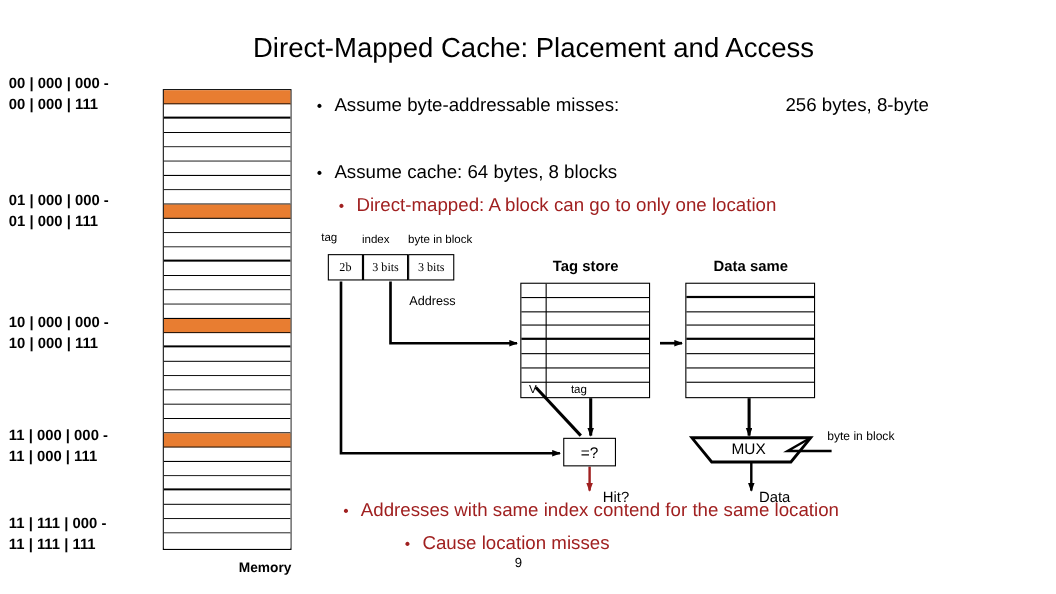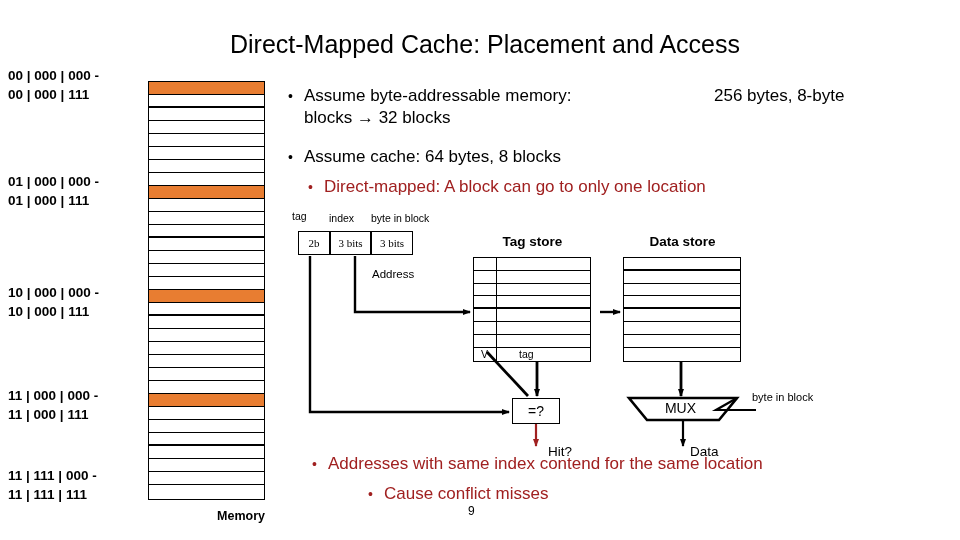--- a/index.html
+++ b/index.html
@@ -293,22 +293,21 @@
       <div class="mem-row thick" style="height: 13px;"></div>
       <div class="mem-row" style="height: 13px;"></div>
       <div class="mem-row" style="height: 13px;"></div>
       <div class="mem-row" style="height: 13px;"></div>
       <div class="mem-row last" style="height: 13px;"></div>
     </div>
   <div id="memory-caption">Memory</div>
 
   <div class="bullet" id="bullet-1">
     <span class="dot">•</span>
-    <span class="txt">Assume byte-addressable memory:</span>
-    <span class="txt">blocks → 32 blocks</span>
+    <span class="txt">Assume byte-addressable misses:</span>
   </div>
   <div id="bullet-1-right" class="bullet">
     <span>256 bytes, 8-byte</span>
   </div>
 
   <div class="bullet" id="bullet-2">
     <span class="dot">•</span>
     <span class="txt">Assume cache: 64 bytes, 8 blocks</span>
   </div>
 
@@ -317,41 +316,41 @@
     <span class="txt">Direct-mapped: A block can go to only one location</span>
   </div>
 
   <div class="bullet red" id="bullet-4">
     <span class="dot">•</span>
     <span class="txt">Addresses with same index contend for the same location</span>
   </div>
 
   <div class="bullet red" id="bullet-5">
     <span class="dot">•</span>
-    <span class="txt">Cause conflict misses</span>
+    <span class="txt">Cause location misses</span>
   </div>
 
   <div class="fld-label" id="tag-field-label">tag</div>
   <div class="fld-label" id="index-field-label">index</div>
   <div class="fld-label" id="bib-field-label">byte in block</div>
 
   <div class="fld-box" id="tag-field">
       <span>2b</span>
     </div>
   <div class="fld-box" id="index-field">
       <span>3 bits</span>
     </div>
   <div class="fld-box" id="bib-field">
       <span>3 bits</span>
     </div>
 
   <div id="address-caption">Address</div>
 
   <div class="store-title" id="tag-store-title">Tag store</div>
-  <div class="store-title" id="data-store-title">Data store</div>
+  <div class="store-title" id="data-store-title">Data same</div>
 
   <div id="tag-store">
       <div class="vsep"></div>
       <div class="store-row" style="height: 12.825px;"></div>
       <div class="store-row" style="height: 12.825px;"></div>
       <div class="store-row" style="height: 12.825px;"></div>
       <div class="store-row sel" style="height: 12.825px;"></div>
       <div class="store-row" style="height: 12.825px;"></div>
       <div class="store-row" style="height: 12.825px;"></div>
       <div class="store-row" style="height: 12.825px;"></div>

